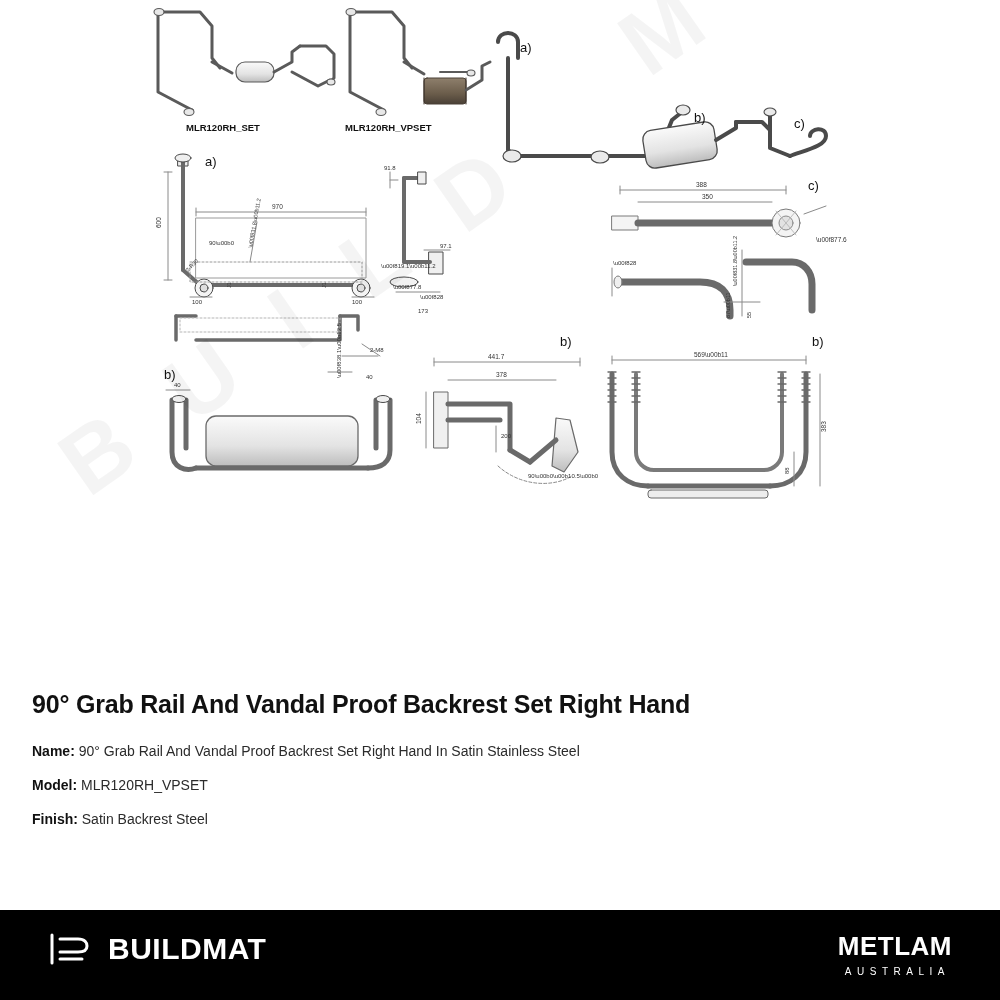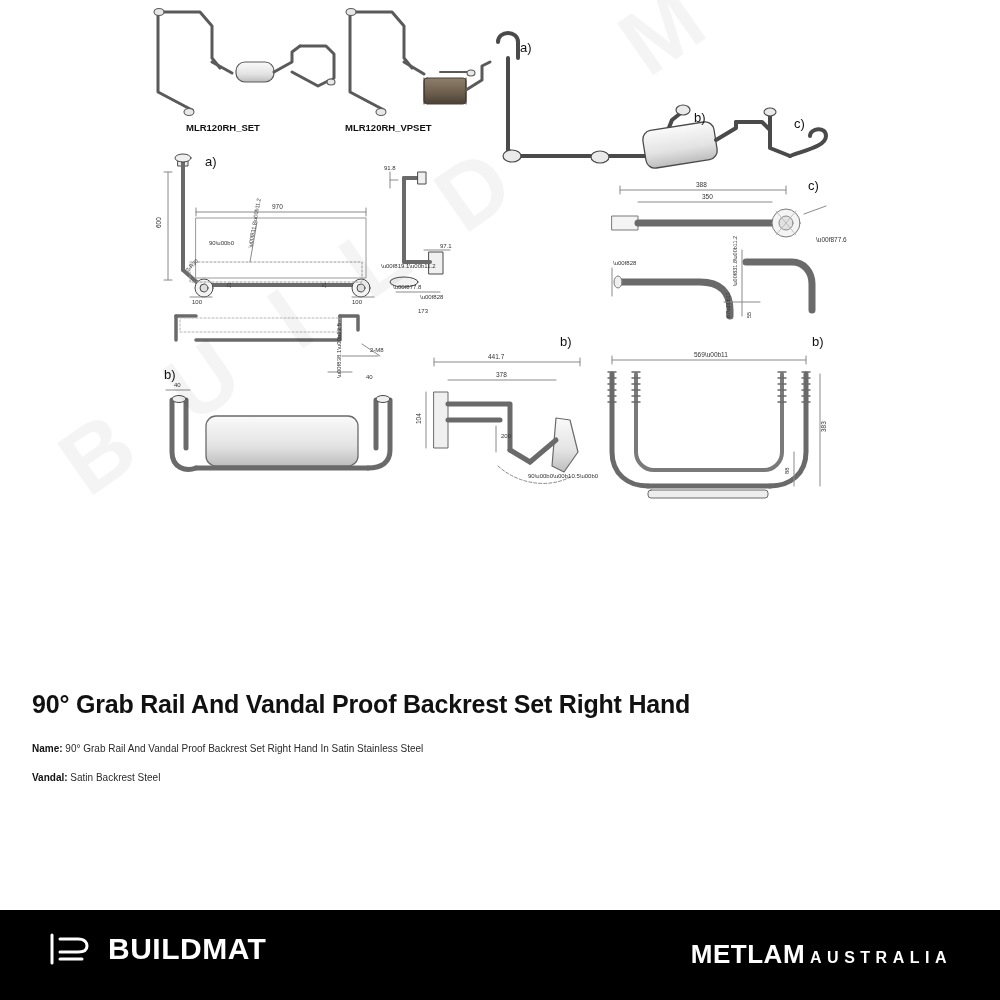--- a/index.html
+++ b/index.html
@@ -58,21 +58,21 @@
   }
   .info h1 {
     font-size: 25px;
     line-height: 1.25;
     font-weight: 700;
     margin: 0 0 22px 0;
     letter-spacing: -0.2px;
     color: #111111;
   }
   .spec-row {
-    font-size: 10px;
+    font-size: 14px;
     line-height: 1.35;
     margin-bottom: 15px;
     color: #2b2b2b;
   }
   .spec-row .k {
     font-weight: 700;
     color: #111111;
   }
   .spec-row .v {
     font-weight: 400;
@@ -106,35 +106,35 @@
     font-size: 30px;
     font-weight: 700;
     letter-spacing: 0.5px;
   }
   .brand-right {
     position: absolute;
     right: 48px;
     top: 0;
     height: 90px;
     display: flex;
-    flex-direction: row;
+    flex-direction: column;
     align-items: center;
     justify-content: center;
   }
   .brand-right .m-name {
     color: #ffffff;
     font-size: 26px;
     font-weight: 700;
     letter-spacing: 0.5px;
     line-height: 1.05;
   }
   .brand-right .m-sub {
     color: #ffffff;
-    font-size: 16px;
-    font-weight: 700;
+    font-size: 10px;
+    font-weight: 400;
     letter-spacing: 5.5px;
     margin-top: 6px;
     padding-left: 5px;
   }
 
   
   .lbl { font-family: "Liberation Sans", sans-serif; }
 </style>
 </head>
 <body>
@@ -372,23 +372,27 @@
 </div>
 
 <div class="info">
   <h1>90° Grab Rail And Vandal Proof Backrest Set Right Hand</h1>
 
   <div class="spec-row">
     <span class="k">Name:</span>
     <span class="v">90° Grab Rail And Vandal Proof Backrest Set Right Hand In Satin Stainless Steel</span>
   </div>
 
-
   <div class="spec-row">
-    <span class="k">Vandal:</span>
+    <span class="k">Model:</span>
+    <span class="v">MLR120RH_VPSET</span>
+  </div>
+
+  <div class="spec-row">
+    <span class="k">Finish:</span>
     <span class="v">Satin Backrest Steel</span>
   </div>
 </div>
 
 <div class="footer">
   <div class="brand-left">
     <span class="logo-mark">
       <svg width="44" height="40" viewBox="0 0 44 40" xmlns="http://www.w3.org/2000/svg">
         <path d="M4 6 L4 34" stroke="#ffffff" stroke-width="3" fill="none" stroke-linecap="round"></path>
         <path d="M12 10 L30 10 C37 10 39 14 39 17 C39 20 37 23 30 23 L12 23" stroke="#ffffff" stroke-width="3" fill="none" stroke-linecap="round" stroke-linejoin="round"></path>

